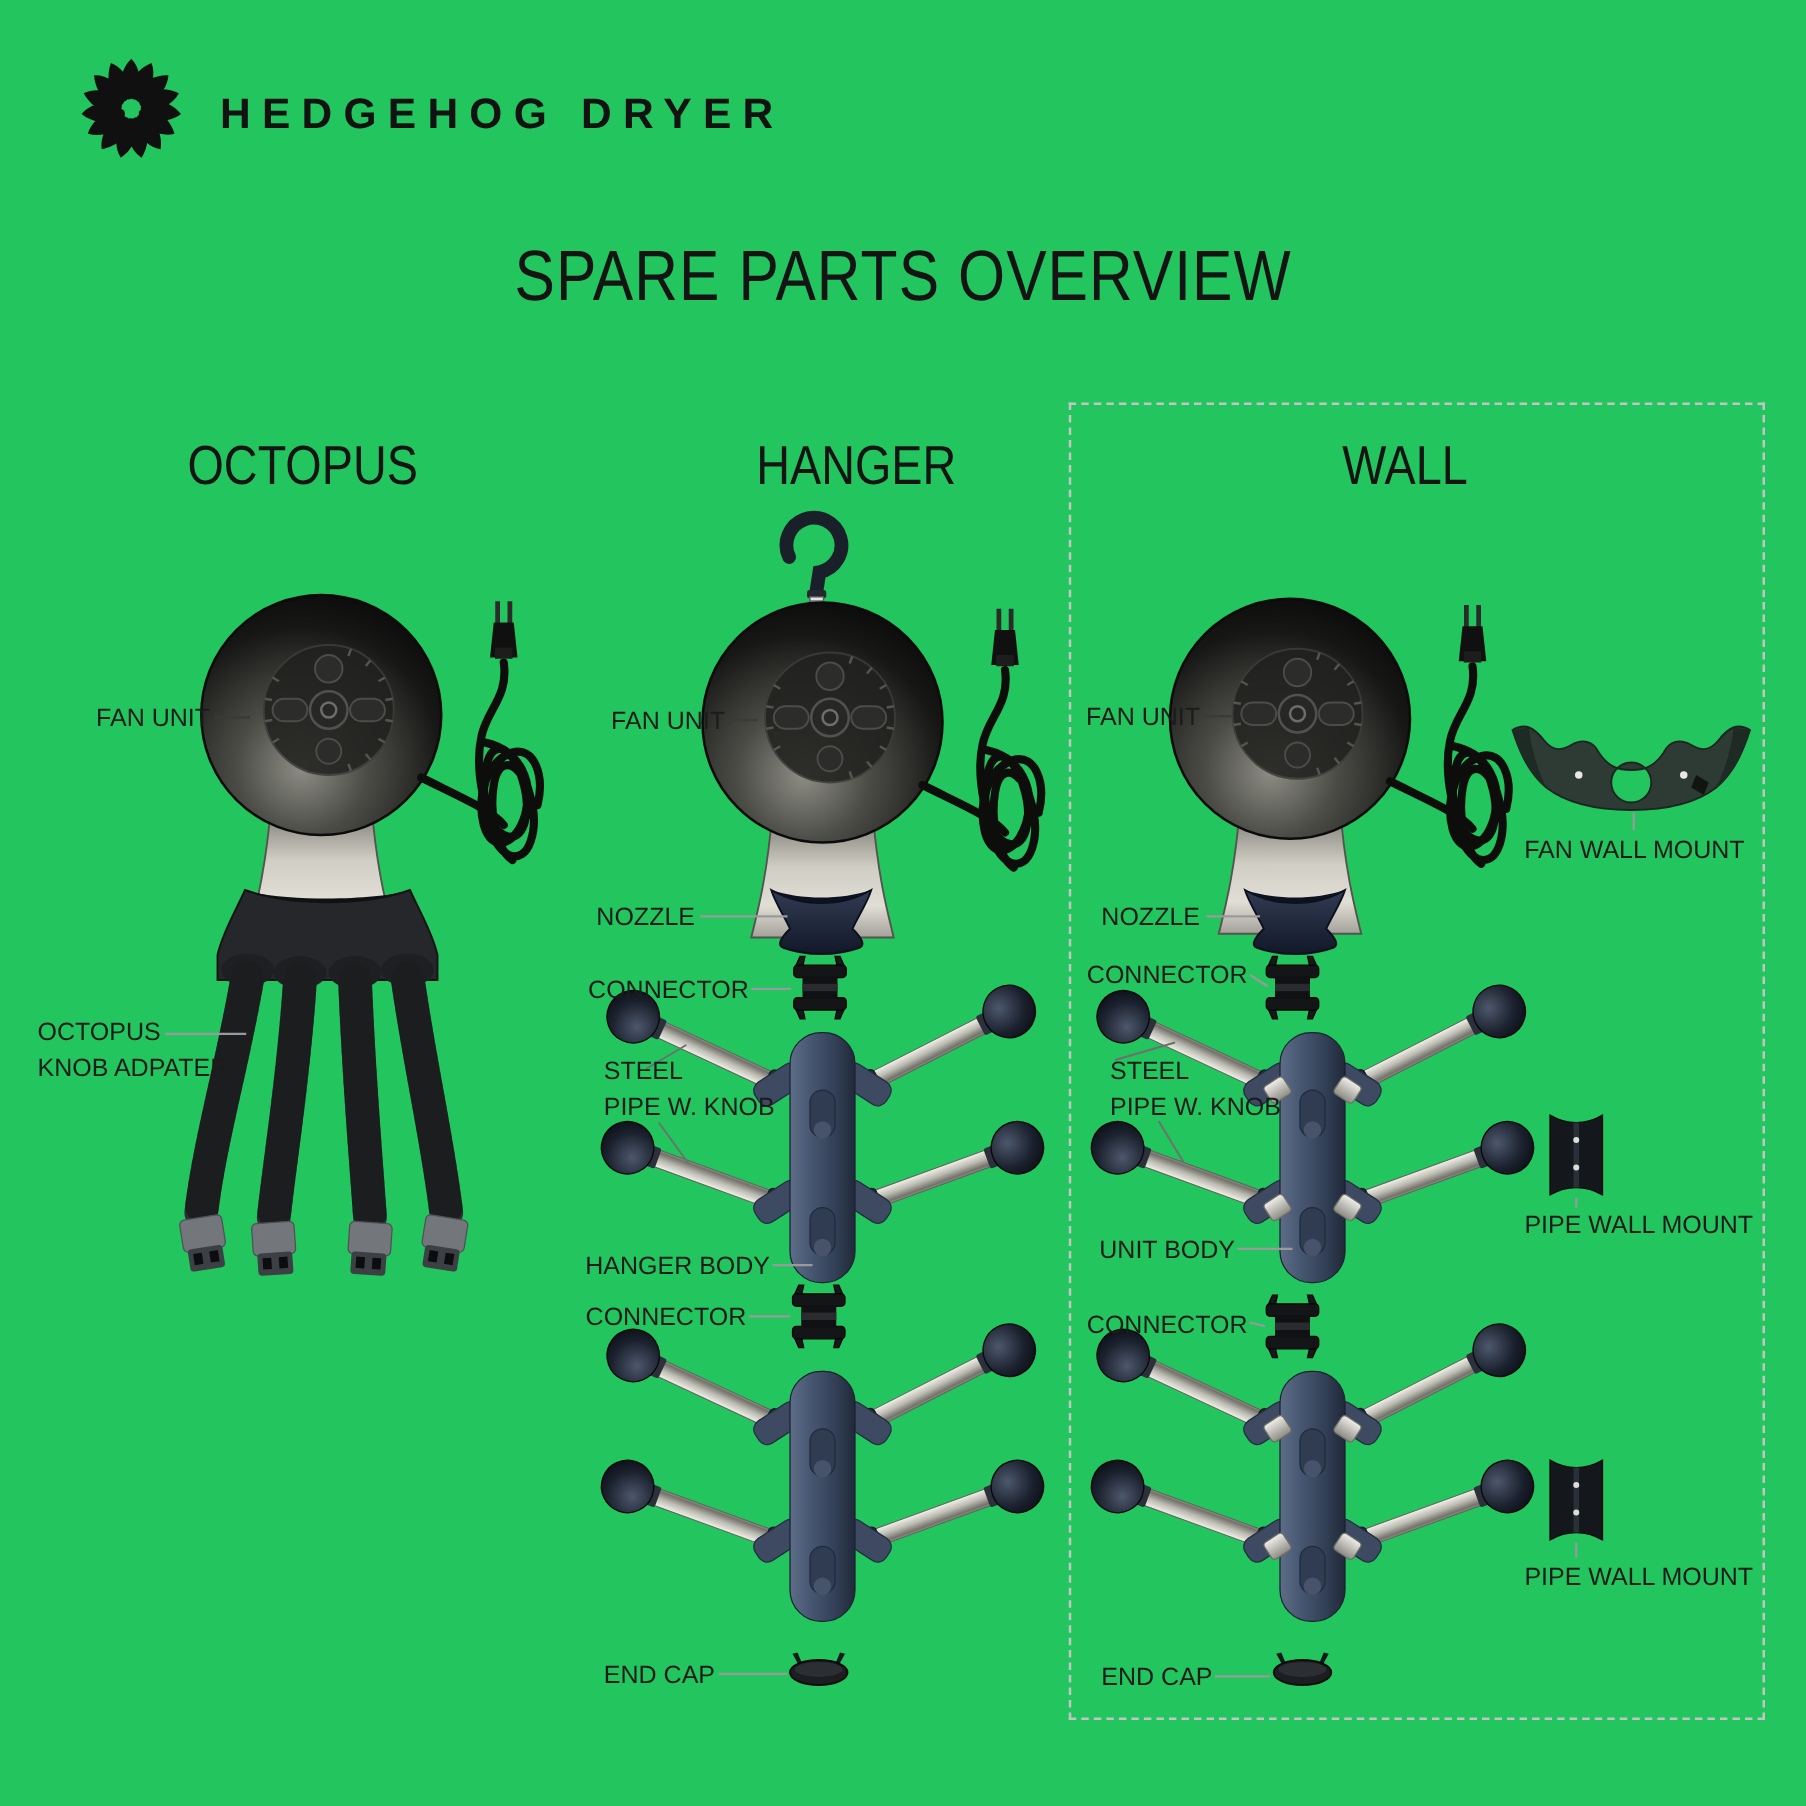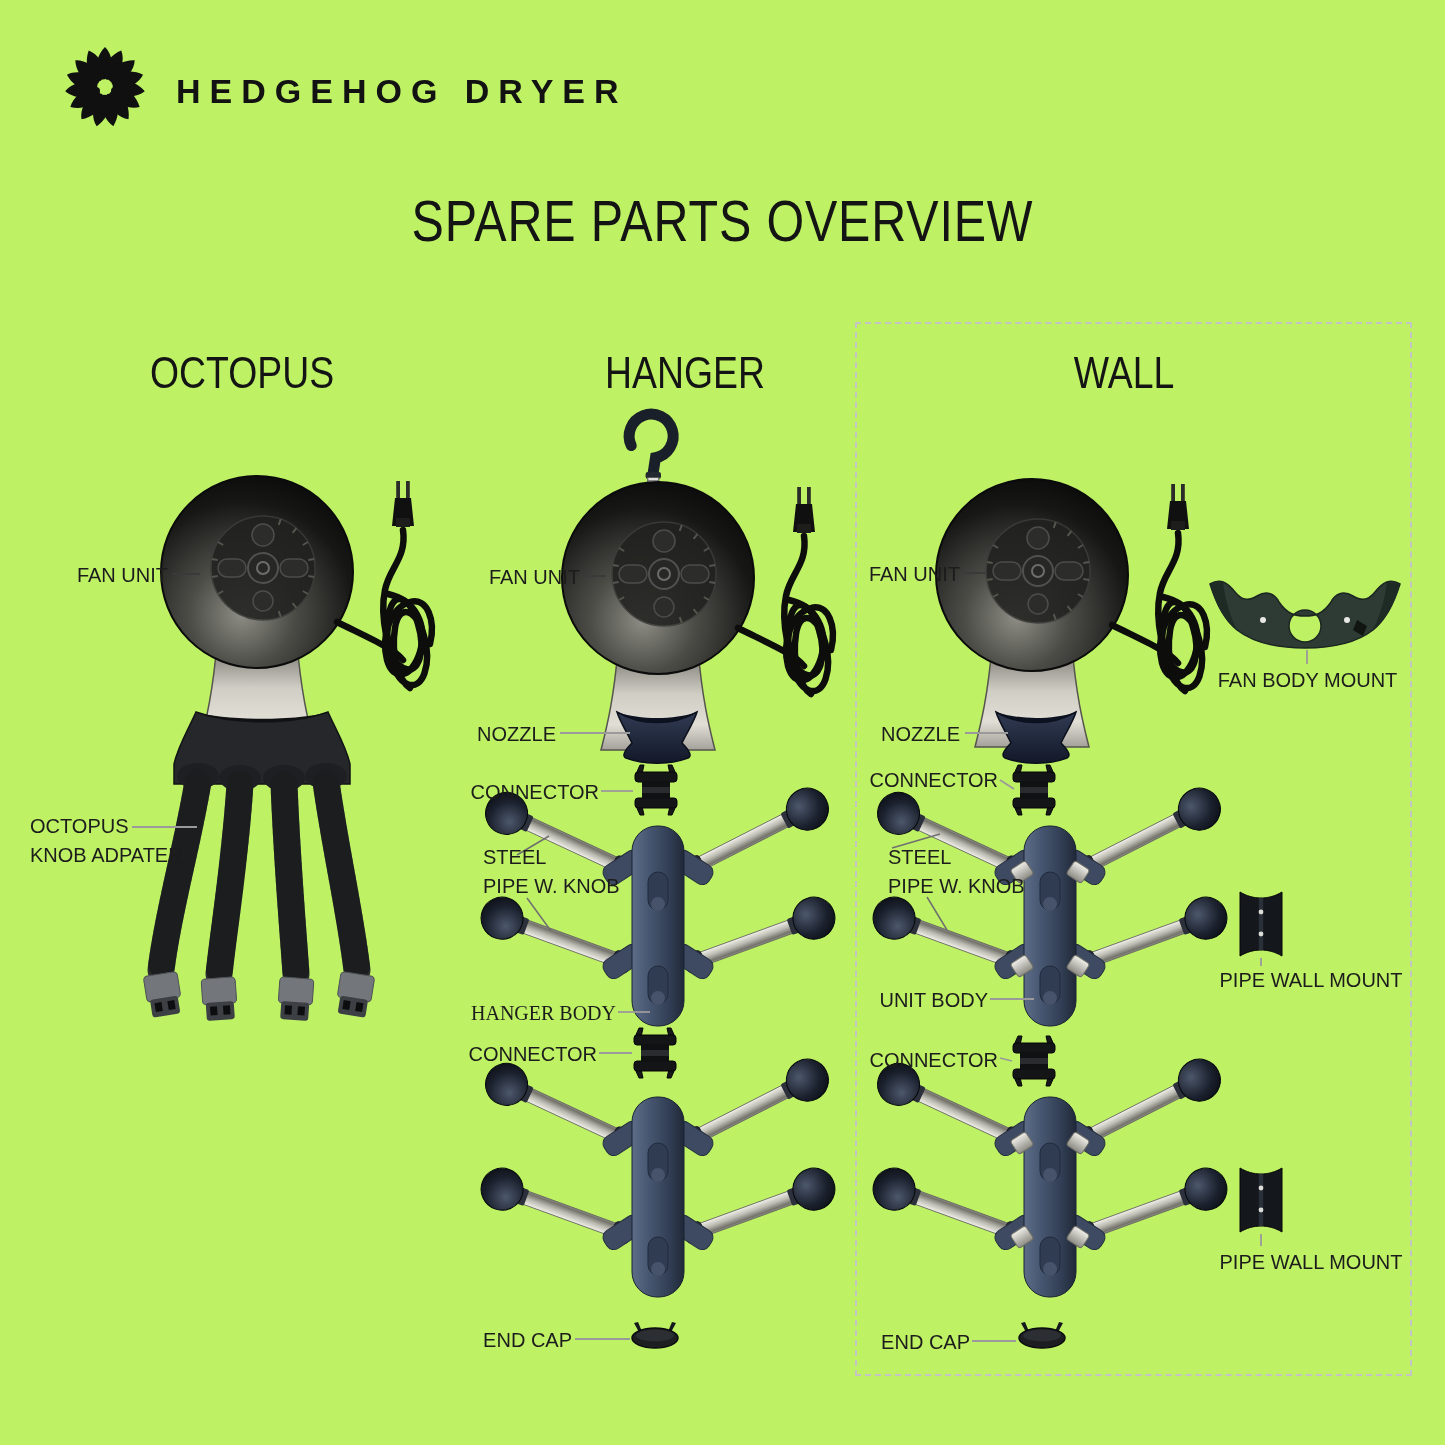--- a/index.html
+++ b/index.html
@@ -1,16 +1,16 @@
 <!DOCTYPE html>
 <html><head>
 <meta charset="utf-8">
 <style>
   html,body{margin:0;padding:0;background:#fff;}
-  #canvas{position:relative;width:1445px;height:1445px;background:#bef264;overflow:hidden;
+  #canvas{position:relative;width:1445px;height:1445px;background:#22c55e;overflow:hidden;
           font-family:"Liberation Sans",sans-serif;color:#1b1b1b;}
   .abs{position:absolute;}
   .brand{font-size:34px;font-weight:700;letter-spacing:9px;color:#121212;white-space:nowrap;}
   .title{font-size:57px;font-weight:500;color:#141414;text-align:center;
          transform:scaleX(.85);transform-origin:center;white-space:nowrap;letter-spacing:1px;}
   .colhead{font-size:44px;font-weight:500;color:#141414;text-align:center;
          transform:scaleX(.85);transform-origin:center;white-space:nowrap;}
   .lbl{font-size:20px;line-height:29px;color:#1c1c1c;white-space:nowrap;}
   .r{text-align:right;}
   .c{text-align:center;}
@@ -437,26 +437,26 @@
     <div>KNOB ADPATER</div>
   </div>
 
   <div class="abs lbl r" style="right:865px;top:563px;">FAN UNIT</div>
   <div class="abs lbl r" style="right:889px;top:720px;">NOZZLE</div>
   <div class="abs lbl r" style="right:846px;top:778px;">CONNECTOR</div>
   <div class="abs lbl" style="left:483px;top:843px;">
     <div>STEEL</div>
     <div>PIPE W. KNOB</div>
   </div>
-  <div class="abs lbl r" style="right:829px;top:999px;font-family:Liberation Serif, serif;">HANGER BODY</div>
+  <div class="abs lbl r" style="right:829px;top:999px;">HANGER BODY</div>
   <div class="abs lbl r" style="right:848px;top:1040px;">CONNECTOR</div>
   <div class="abs lbl r" style="right:873px;top:1326px;">END CAP</div>
 
   <div class="abs lbl r" style="right:485px;top:560px;">FAN UNIT</div>
-  <div class="abs lbl c" style="left:1210px;top:666px;width:195px;">FAN BODY MOUNT</div>
+  <div class="abs lbl c" style="left:1210px;top:666px;width:195px;">FAN WALL MOUNT</div>
   <div class="abs lbl r" style="right:485px;top:720px;">NOZZLE</div>
   <div class="abs lbl r" style="right:447px;top:766px;">CONNECTOR</div>
   <div class="abs lbl" style="left:888px;top:843px;">
     <div>STEEL</div>
     <div>PIPE W. KNOB</div>
   </div>
   <div class="abs lbl r" style="right:457px;top:986px;">UNIT BODY</div>
   <div class="abs lbl c" style="left:1218px;top:966px;width:186px;">PIPE WALL MOUNT</div>
   <div class="abs lbl r" style="right:447px;top:1046px;">CONNECTOR</div>
   <div class="abs lbl c" style="left:1218px;top:1248px;width:186px;">PIPE WALL MOUNT</div>

